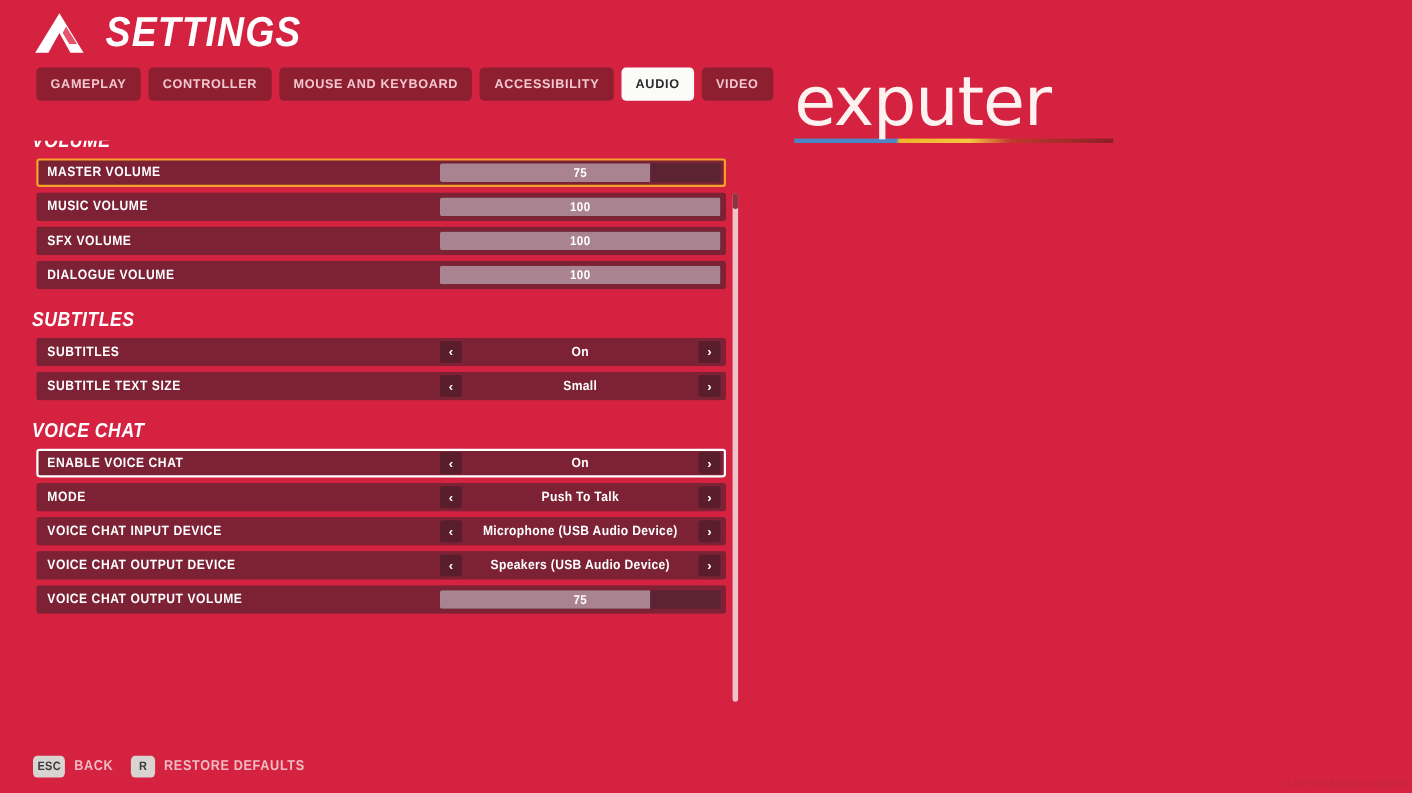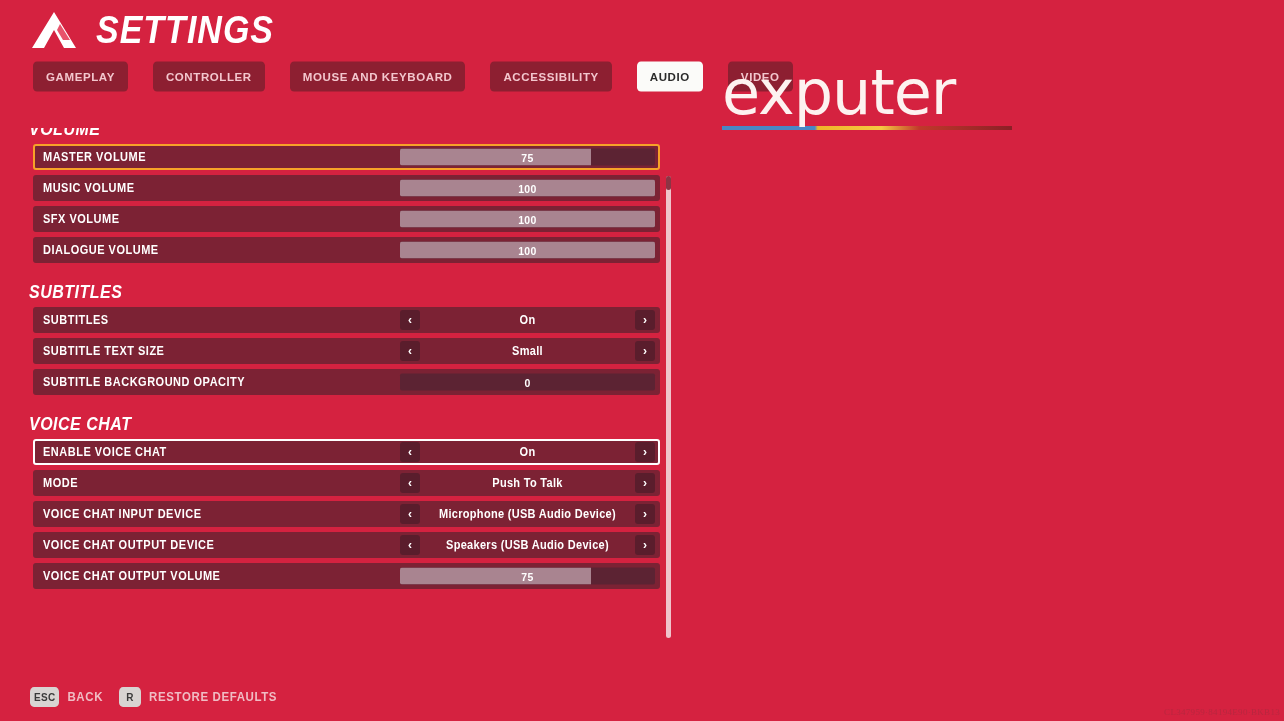--- a/index.html
+++ b/index.html
@@ -43,21 +43,21 @@
     transform: scaleY(1.12);
     transform-origin: left center;
   }
 
   
   .tabbar {
     position: absolute;
     left: 33px;
     top: 63px;
     display: flex;
-    gap: 25px;
+    gap: 7px;
   }
 
   .tab {
     background: #8d1f31;
     color: #f3c7ce;
     border: none;
     border-radius: 4px;
     height: 27px;
     padding: 0 13px;
     font-family: "Liberation Sans", sans-serif;
@@ -393,27 +393,20 @@
           </div>
         </div>
         <div class="row">
           <div class="row-label">SUBTITLE TEXT SIZE</div>
           <div class="stepper">
             <button class="step-arrow">‹</button>
             <div class="step-value">Small</div>
             <button class="step-arrow">›</button>
           </div>
         </div>
-        <div class="row">
-          <div class="row-label">SUBTITLE BACKGROUND OPACITY</div>
-          <div class="slider">
-            <div class="slider-fill" style="width: 0%;"></div>
-            <div class="slider-value">0</div>
-          </div>
-        </div>
       </div>
       <div class="group">
         <div class="group-title">VOICE CHAT</div>
         <div class="row hovered">
           <div class="row-label">ENABLE VOICE CHAT</div>
           <div class="stepper">
             <button class="step-arrow">‹</button>
             <div class="step-value">On</div>
             <button class="step-arrow">›</button>
           </div>

